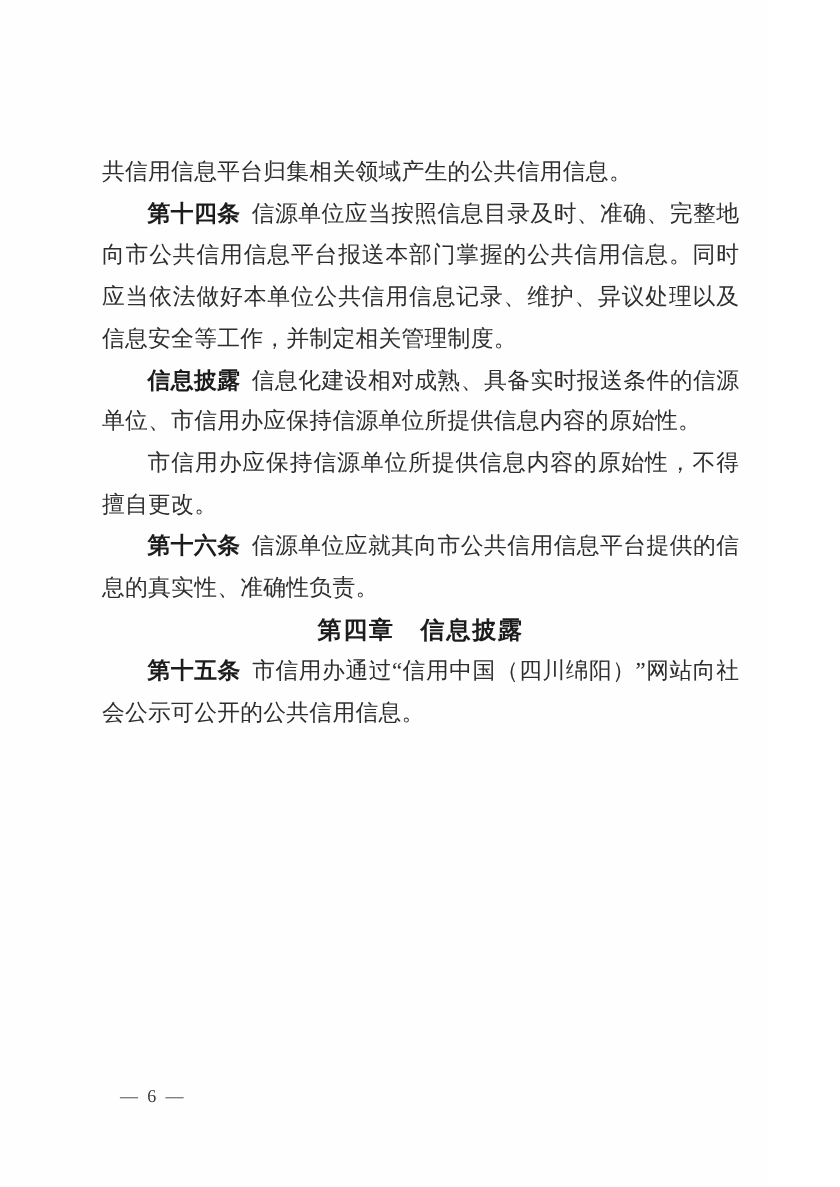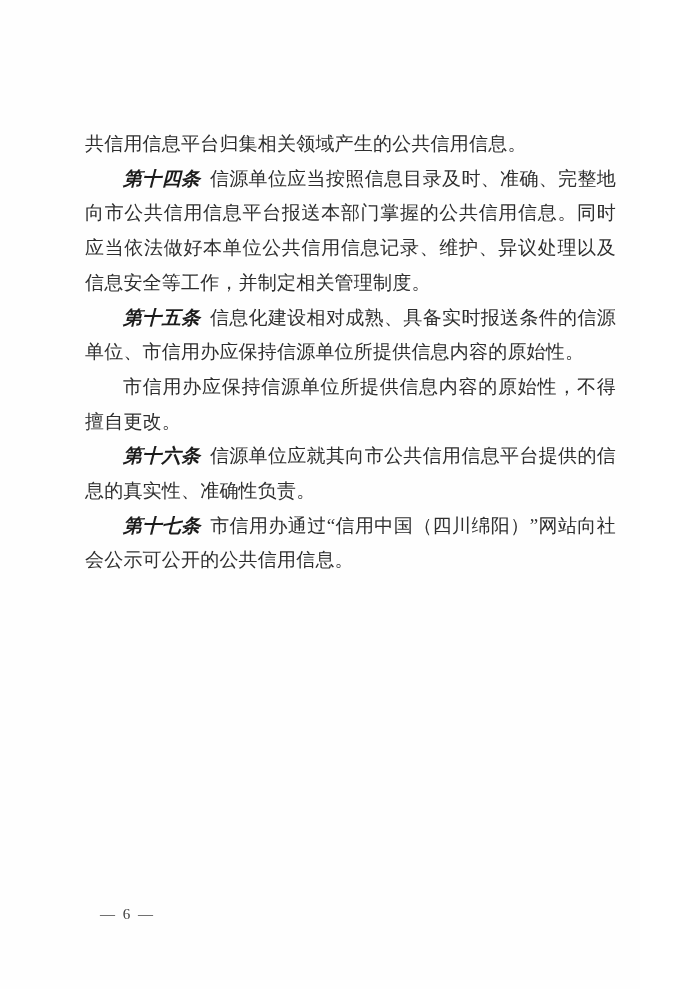--- a/index.html
+++ b/index.html
@@ -36,21 +36,20 @@
     margin: 0;
     padding: 0;
   }
   .para-indent {
     text-indent: 2em;
   }
   .article-num {
     font-weight: bold;
     color: #1c1c1c;
     margin-right: 0.5em;
-    font-style: italic;
   }
   .chapter-heading {
     text-align: center;
     text-indent: 0;
     font-weight: bold;
     font-size: 20px;
     color: #1c1c1c;
     font-family: "Liberation Sans", "DejaVu Sans", sans-serif;
     letter-spacing: 1.5px;
   }
@@ -73,36 +72,37 @@
 
     <p>
       <span>共信用信息平台归集相关领域产生的公共信用信息。</span>
     </p>
 
     <p class="para-indent">
       <span class="article-num">第十四条</span><span>信源单位应当按照信息目录及时、准确、完整地向市公共信用信息平台报送本部门掌握的公共信用信息。同时应当依法做好本单位公共信用信息记录、维护、异议处理以及信息安全等工作，并制定相关管理制度。</span>
     </p>
 
     <p class="para-indent">
-      <span class="article-num">第十五条</span><span>信息化建设相对成熟、具备实时报送条件的信源单位、市信用办应保持信源单位所提供信息内容的原始性。</span>
+      <span class="article-num">信息披露</span><span>信息化建设相对成熟、具备实时报送条件的信源单位、市信用办应保持信源单位所提供信息内容的原始性。</span>
     </p>
 
 
     <p class="para-indent">
       <span>市信用办应保持信源单位所提供信息内容的原始性，不得擅自更改。</span>
     </p>
 
     <p class="para-indent">
       <span class="article-num">第十六条</span><span>信源单位应就其向市公共信用信息平台提供的信息的真实性、准确性负责。</span>
     </p>
 
+    <p class="chapter-heading">第四章　信息披露</p>
 
 
     <p class="para-indent">
-      <span class="article-num">第十七条</span><span>市信用办通过“信用中国（四川绵阳）”网站向社会公示可公开的公共信用信息。</span>
+      <span class="article-num">第十五条</span><span>市信用办通过“信用中国（四川绵阳）”网站向社会公示可公开的公共信用信息。</span>
     </p>
 
 
   </div>
 
   <div class="page-number">— 6 —</div>
 
 </div>
 
 </body></html>

